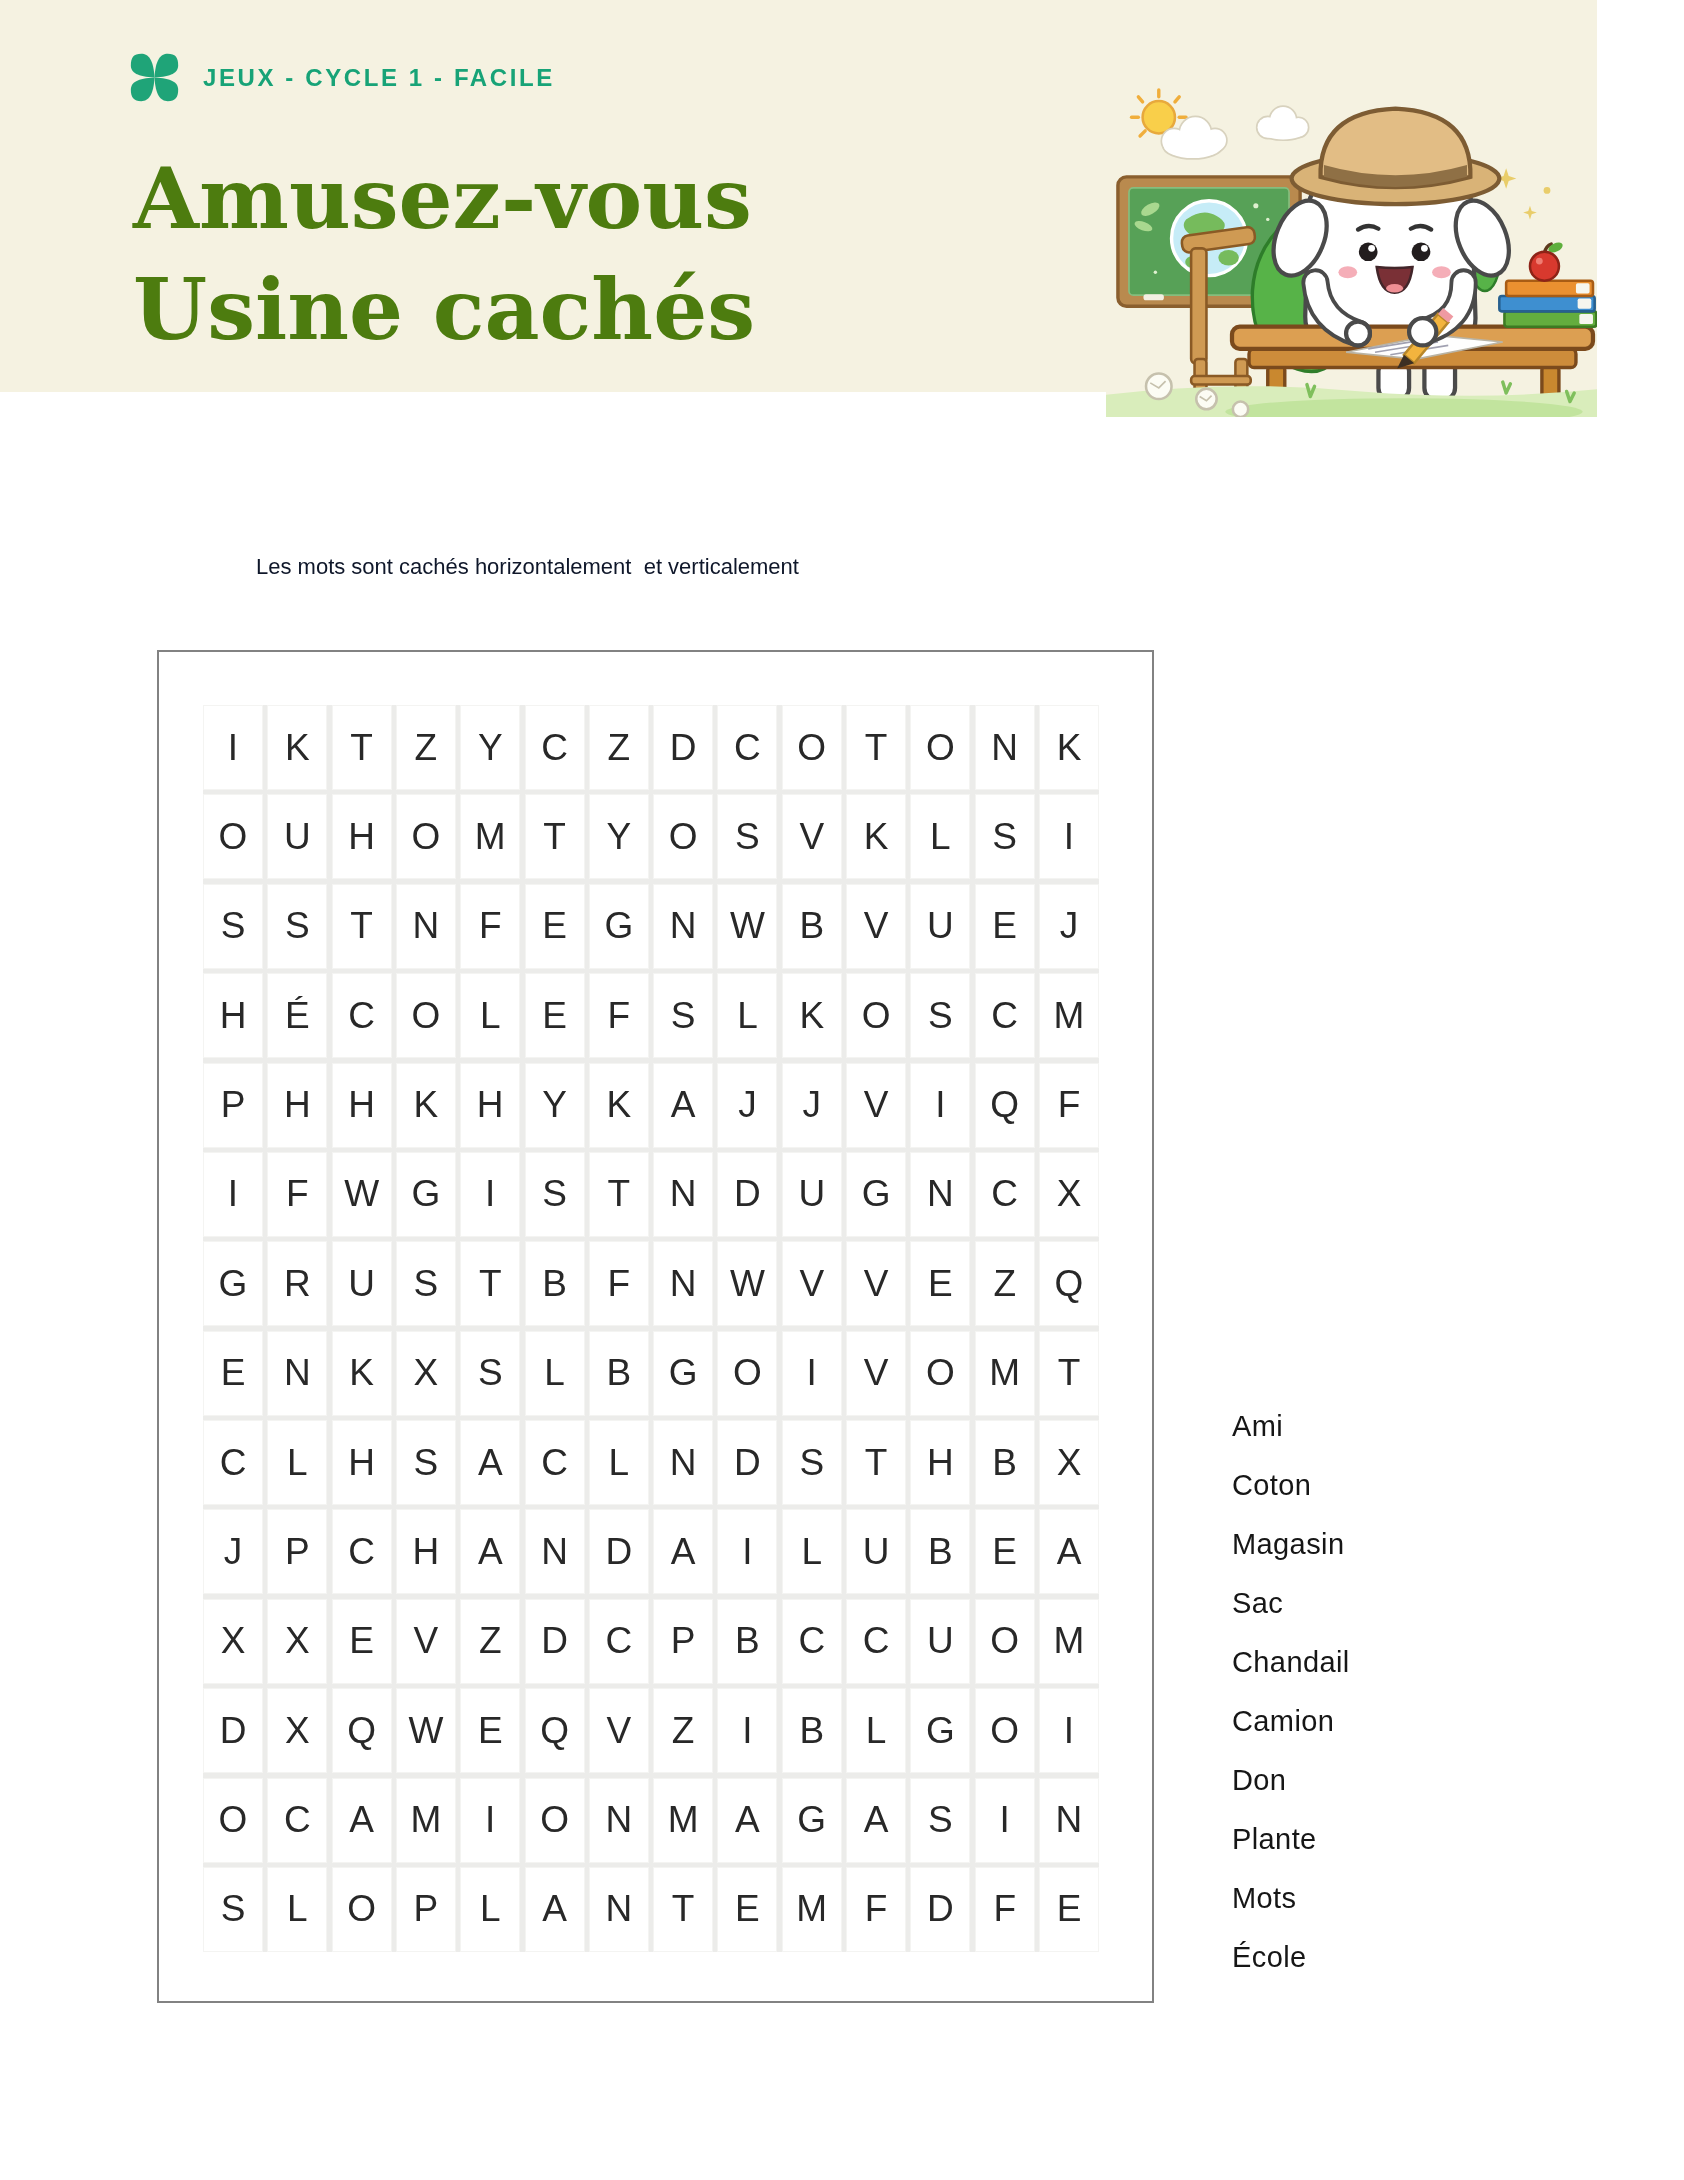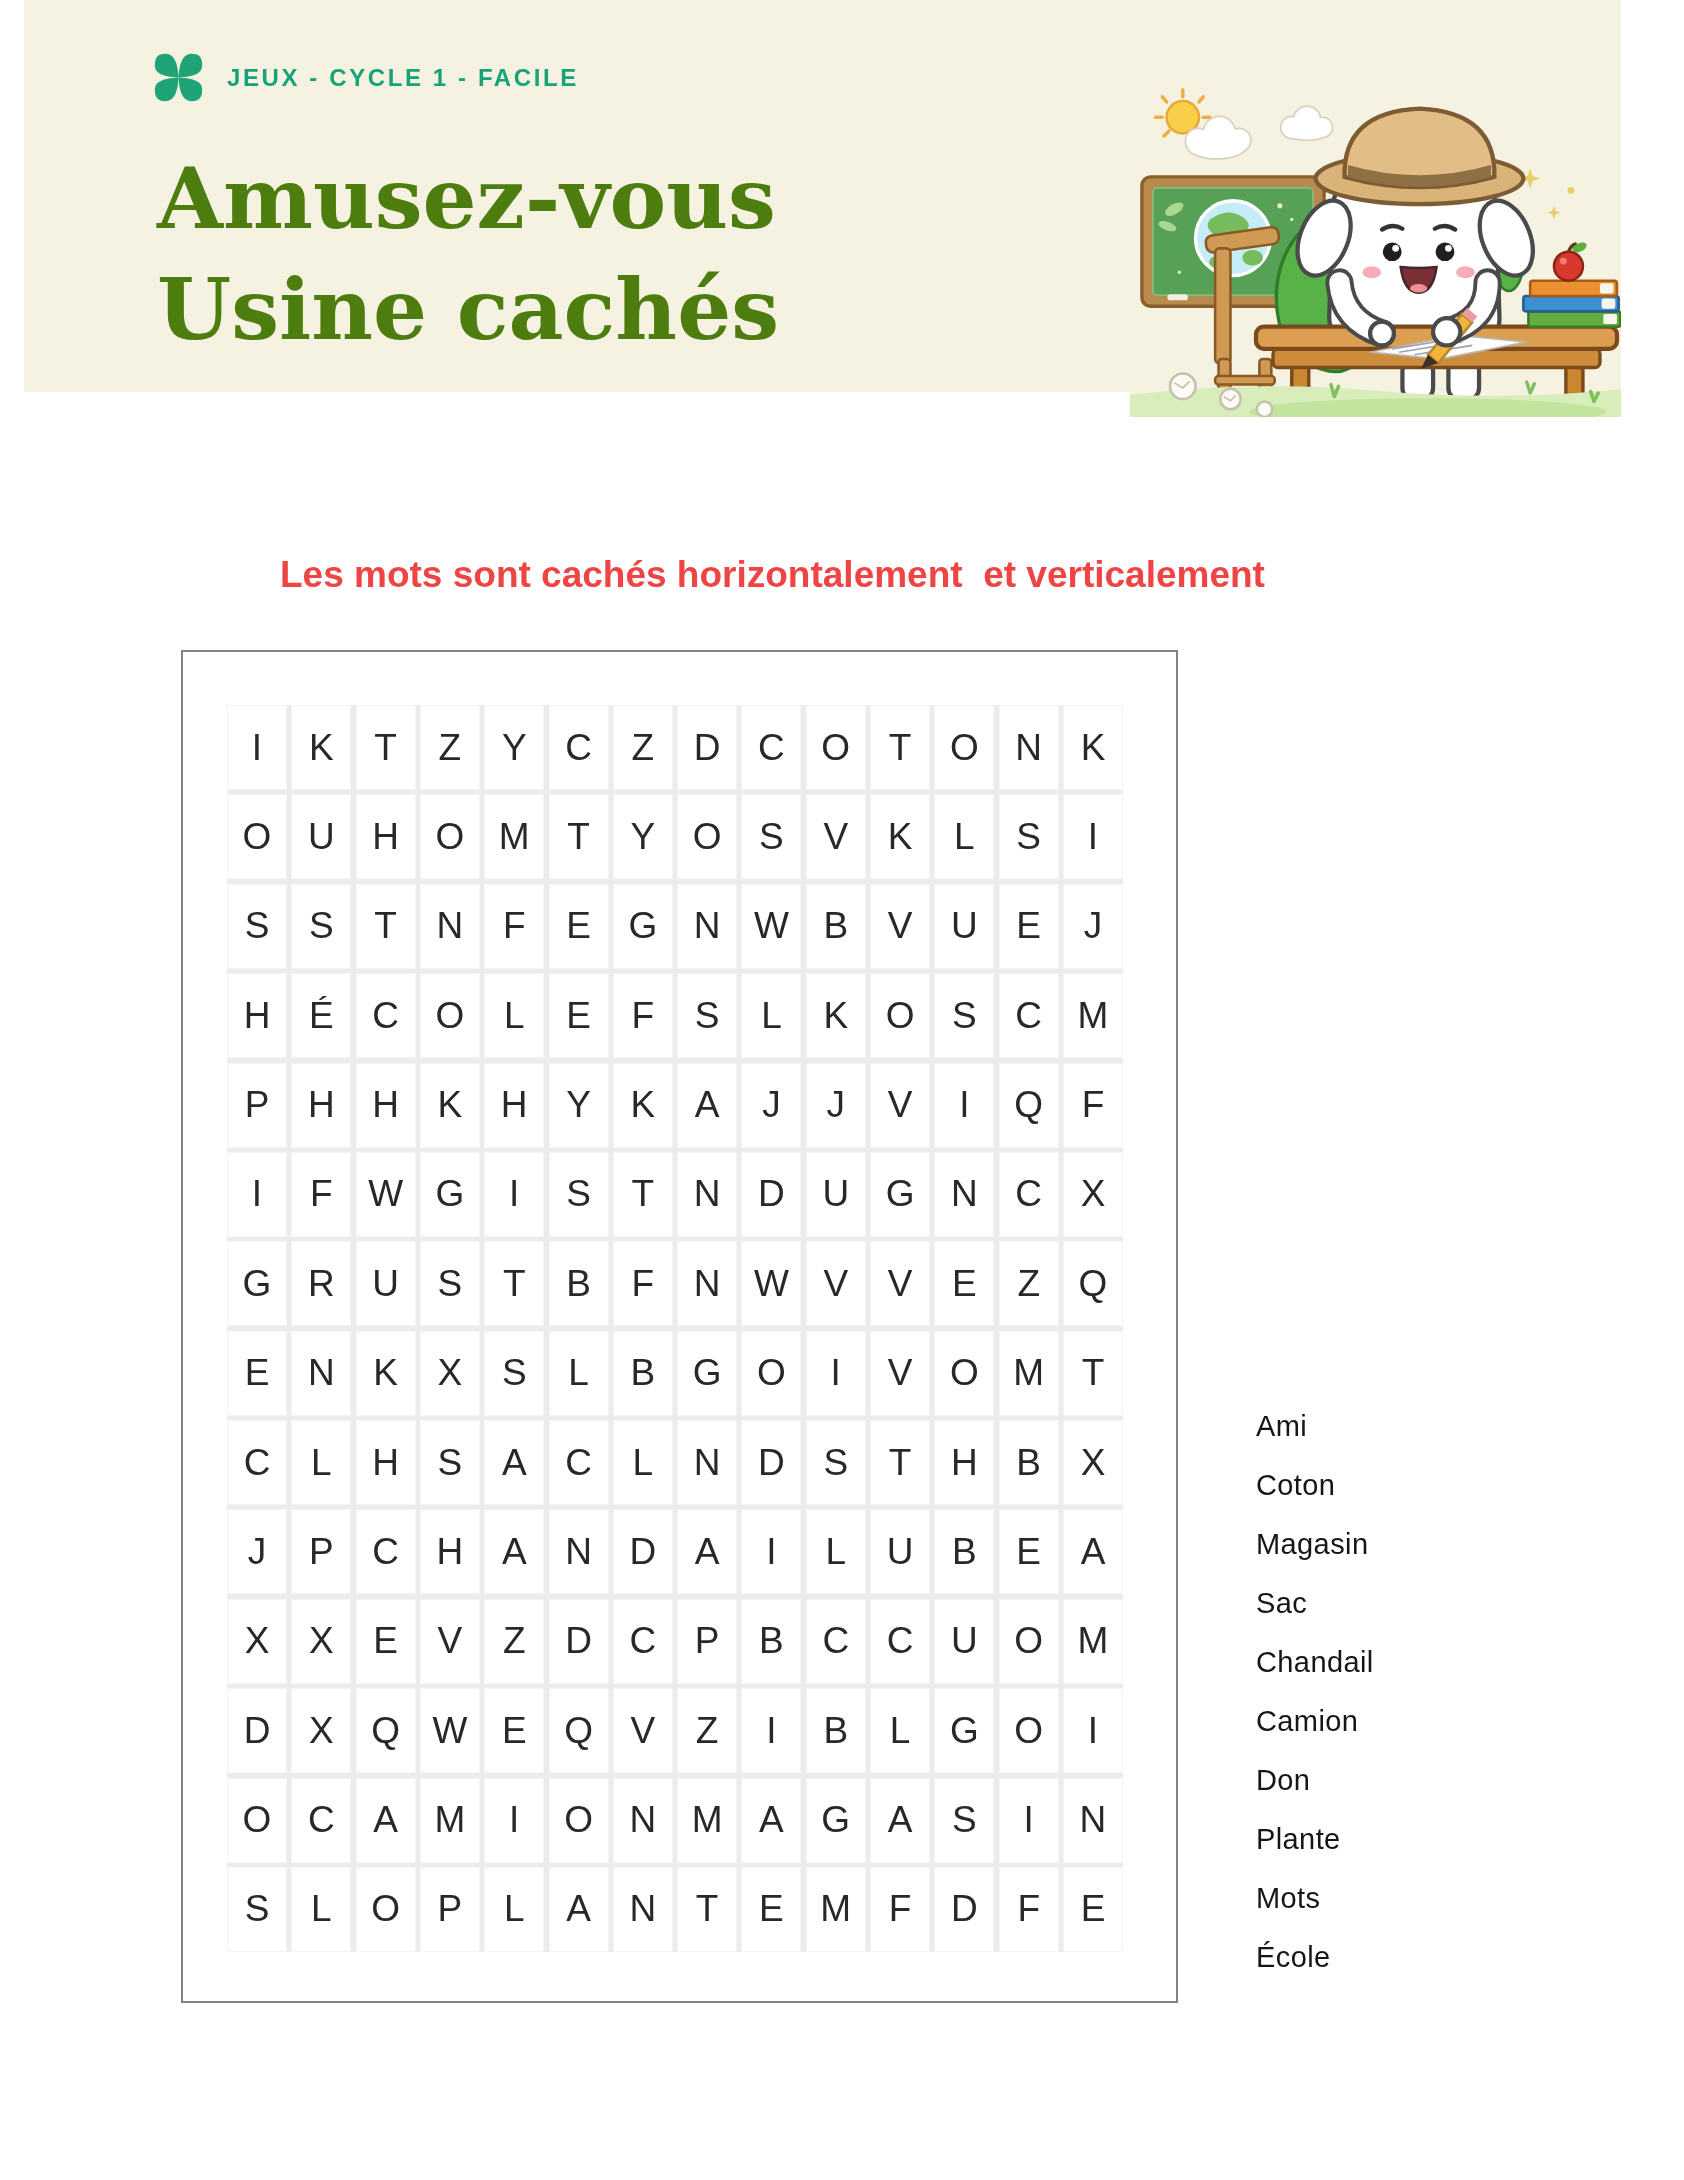--- a/index.html
+++ b/index.html
@@ -1,30 +1,30 @@
 <!DOCTYPE html>
 <html style="font-size:13.6px"><head>
 <meta charset="utf-8">
 <style>
   html,body{margin:0;padding:0;}
   body{font-family:"Liberation Sans",sans-serif;background:#ffffff;}
-  .page{position:relative;width:1597px;height:2181px;background:#ffffff;overflow:hidden;margin-left:24px;}
+  .page{position:relative;width:1597px;height:2181px;background:#ffffff;overflow:hidden;}
 
   
   .band{position:absolute;left:0;top:0;width:1685px;height:392px;background:#f5f2e1;}
   .header-row{position:absolute;left:128px;top:51px;display:flex;align-items:center;gap:22px;}
   .clover{width:53px;height:53px;flex:0 0 auto;}
   .kicker{color:#17a377;font-weight:700;font-size:24px;letter-spacing:2.6px;white-space:pre;}
 
   .title{position:absolute;left:133px;top:143px;font-family:"DejaVu Serif","Liberation Serif",serif;
          font-weight:700;font-size:85px;line-height:111px;color:#4d7c0f;}
 
   .illustration{position:absolute;left:1106px;top:78px;width:504px;height:339px;}
 
-  .instructions{position:absolute;left:256px;top:554px;font-size:37px;font-weight:700;color:#ef4444;white-space:pre-wrap;}
+  .instructions{position:absolute;left:256px;top:554px;font-size:22px;font-weight:400;color:#0f172a;white-space:pre-wrap;}
 
   
   .grid-box{position:absolute;left:157px;top:650px;width:997px;height:1353px;background:#ffffff;
             border:2.6px solid #828282;box-sizing:border-box;}
   .cells{position:absolute;left:203px;top:705px;width:896px;height:1247px;display:grid;
          grid-template-columns:repeat(14,1fr);grid-template-rows:repeat(14,1fr);gap:4.3px;background:#ececea;}
   .cell{background:#ffffff;border:0.9px solid #f4f4f2;box-sizing:border-box;display:flex;align-items:center;
         justify-content:center;font-size:37px;font-weight:500;color:#282828;}
 
   

